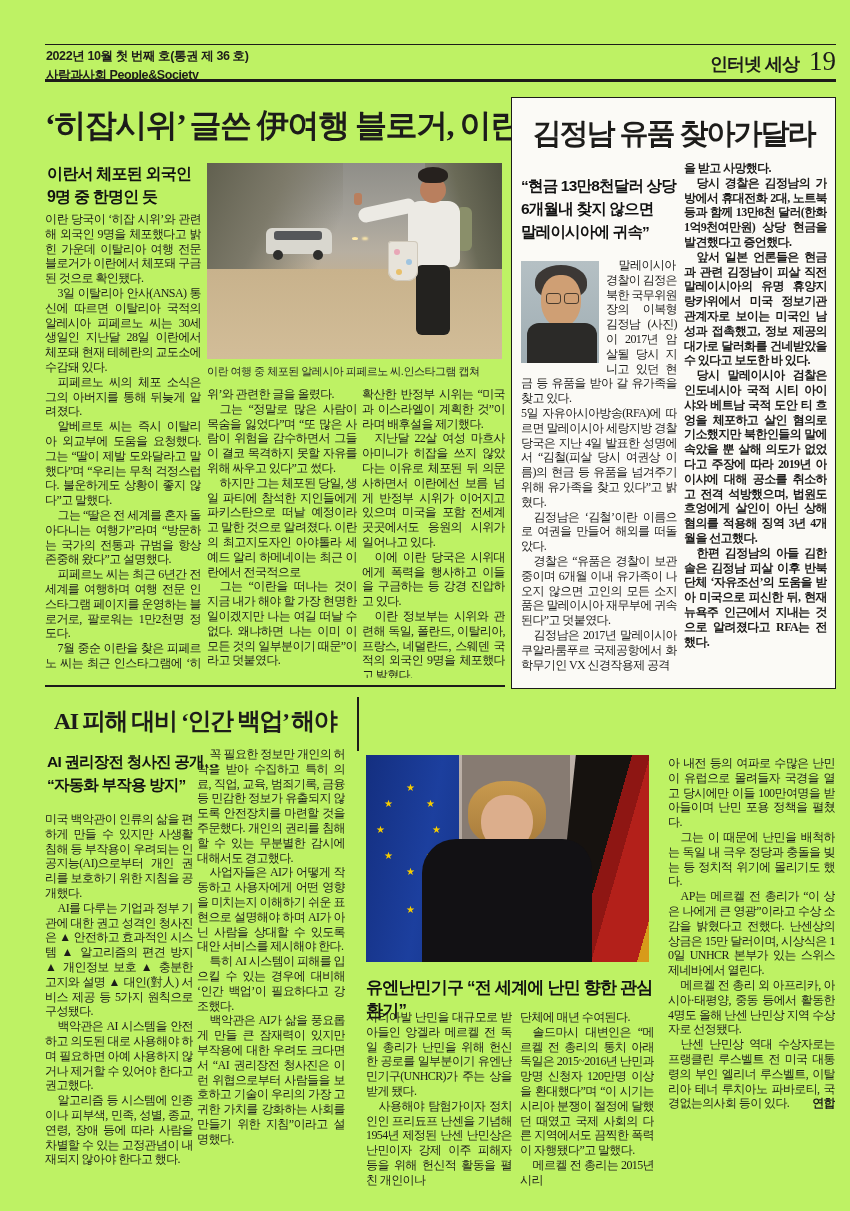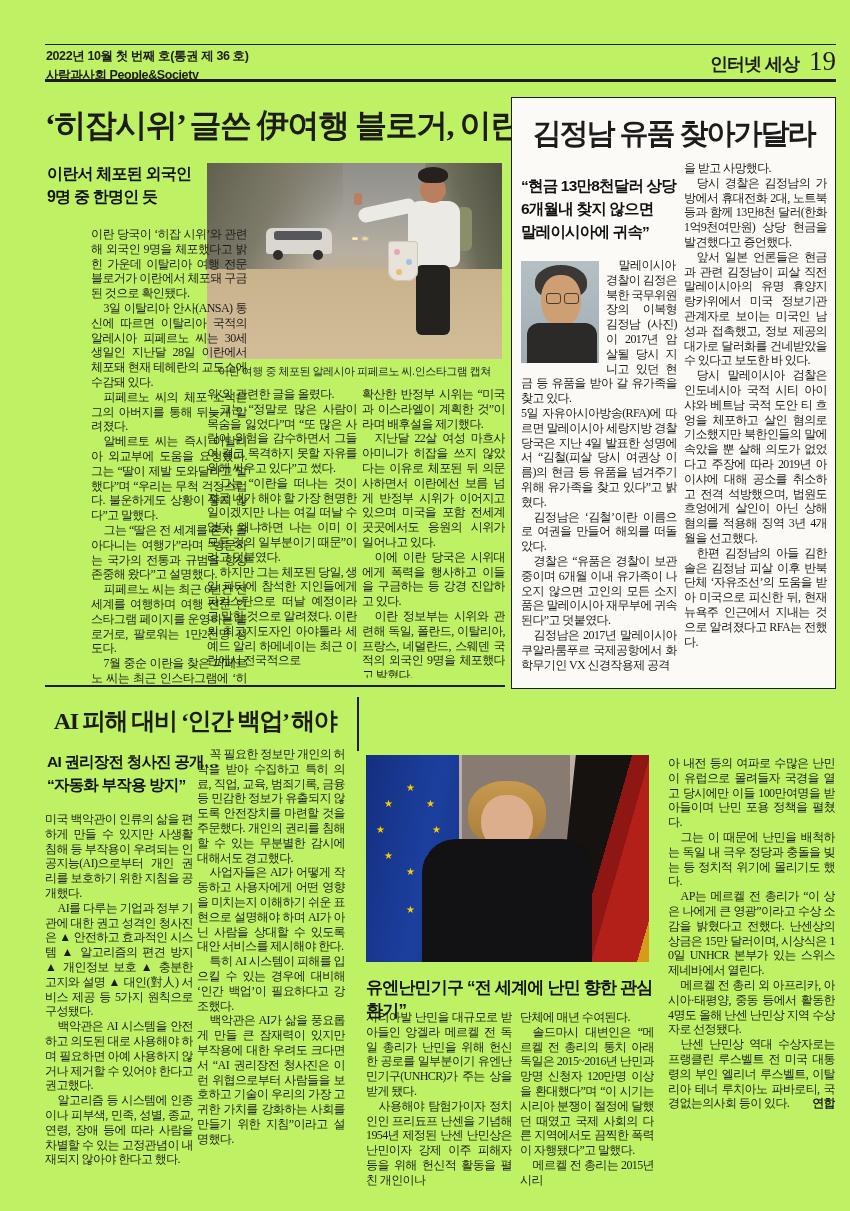--- a/index.html
+++ b/index.html
@@ -15,21 +15,21 @@
   .mast-right .pg{font-size:27px;font-weight:normal;}
   
   .headline{font-weight:bold;letter-spacing:-1.5px;text-align:center;white-space:nowrap;}
   .subhead{font-family:"Liberation Sans","DejaVu Sans",sans-serif;font-weight:bold;color:#111;letter-spacing:-0.8px;}
   
   .col{font-size:12px;line-height:14.8px;letter-spacing:-0.6px;text-align:justify;word-break:break-all;overflow:hidden;}
   .col p{margin:0;text-indent:1.05em;}
   .col p:first-child{text-indent:0;}
   .col.indent-first p:first-child{text-indent:1.05em;}
   .credit{float:right;font-weight:bold;}
-  .caprow{display:flex;justify-content:center;font-family:"Liberation Sans","DejaVu Sans",sans-serif;font-size:11px;letter-spacing:-0.5px;color:#2a2a2a;}
+  .caprow{display:flex;justify-content:flex-start;font-family:"Liberation Sans","DejaVu Sans",sans-serif;font-size:11px;letter-spacing:-0.5px;color:#2a2a2a;}
   .boxed{border:1.6px solid #1d1c1a;background:#fbfaf6;}
   
   .ph-iran{overflow:hidden;background:linear-gradient(180deg,#8f8e88 0%,#a5a29a 28%,#b7afa1 45%,#c2b093 60%,#cdb795 82%,#c5ad89 100%);}
   .ph-iran .hill{position:absolute;left:0;top:0;width:46%;height:58%;background:linear-gradient(115deg,#61604f 0%,#7d7a6a 45%,rgba(140,136,120,0) 85%);}
   .ph-iran .trees{position:absolute;right:0;top:0;width:26%;height:92%;background:linear-gradient(255deg,#4e4f40 0%,#6a6a57 40%,rgba(120,118,100,0) 80%);}
   .ph-iran .road{position:absolute;left:0;bottom:0;width:100%;height:46%;background:linear-gradient(180deg,#c8b28c,#d2bd98);}
   .ph-iran .glow{position:absolute;left:49%;top:38%;width:6px;height:3px;background:#ffe9a8;border-radius:50%;box-shadow:10px 0 2px #ffe9a8;}
   .ph-iran .car{position:absolute;left:20%;top:33%;width:66px;height:26px;background:#d9d7cf;border-radius:6px 8px 3px 3px;box-shadow:0 2px 0 #8f8а7e;}
   .ph-iran .car:before{content:"";position:absolute;left:8px;top:3px;width:48px;height:9px;background:#55575a;border-radius:3px;}
   .ph-iran .car:after{content:"";position:absolute;left:7px;bottom:-6px;width:10px;height:10px;background:#2e2e2c;border-radius:50%;box-shadow:40px 0 0 #2e2e2c;}
@@ -99,34 +99,34 @@
     <div class="w-legs"></div>
     <div class="w-bag"></div>
     <div class="w-head"></div>
     <div class="w-hat"></div>
   </div>
   <div class="abs caprow" style="left:207px;top:364px;width:295px;">
     <span>이란 여행 중 체포된 알레시아 피페르노 씨.</span>
     <span>인스타그램 캡쳐</span>
   </div>
 
-  <div class="abs col" style="left:45px;top:227px;width:156px;height:461px;margin-left:46px;">
+  <div class="abs col" style="left:45px;top:212px;width:156px;height:461px;">
       <p>이란 당국이 ‘히잡 시위’와 관련해 외국인 9명을 체포했다고 밝힌 가운데 이탈리아 여행 전문 블로거가 이란에서 체포돼 구금된 것으로 확인됐다.</p>
       <p>3일 이탈리아 안사(ANSA) 통신에 따르면 이탈리아 국적의 알레시아 피페르노 씨는 30세 생일인 지난달 28일 이란에서 체포돼 현재 테헤란의 교도소에 수감돼 있다.</p>
       <p>피페르노 씨의 체포 소식은 그의 아버지를 통해 뒤늦게 알려졌다.</p>
       <p>알베르토 씨는 즉시 이탈리아 외교부에 도움을 요청했다. 그는 “딸이 제발 도와달라고 말했다”며 “우리는 무척 걱정스럽다. 불운하게도 상황이 좋지 않다”고 말했다.</p>
       <p>그는 “딸은 전 세계를 혼자 돌아다니는 여행가”라며 “방문하는 국가의 전통과 규범을 항상 존중해 왔다”고 설명했다.</p>
       <p>피페르노 씨는 최근 6년간 전 세계를 여행하며 여행 전문 인스타그램 페이지를 운영하는 블로거로, 팔로워는 1만2천명 정도다.</p>
       <p>7월 중순 이란을 찾은 피페르노 씨는 최근 인스타그램에 ‘히잡 시</p>
     </div>
   <div class="abs col cont" style="left:207px;top:387px;width:150px;height:291px;">
       <p>위’와 관련한 글을 올렸다.</p>
       <p>그는 “정말로 많은 사람이 목숨을 잃었다”며 “또 많은 사람이 위험을 감수하면서 그들이 결코 목격하지 못할 자유를 위해 싸우고 있다”고 썼다.</p>
+      <p>하지만 그는 체포된 당일, 생일 파티에 참석한 지인들에게 파키스탄으로 떠날 예정이라고 말한 것으로 알려졌다. 이란의 최고지도자인 아야톨라 세예드 알리 하메네이는 최근 이란에서 전국적으로</p>
       <p>그는 “이란을 떠나는 것이 지금 내가 해야 할 가장 현명한 일이겠지만 나는 여길 떠날 수 없다. 왜냐하면 나는 이미 이 모든 것의 일부분이기 때문”이라고 덧붙였다.</p>
-      <p>하지만 그는 체포된 당일, 생일 파티에 참석한 지인들에게 파키스탄으로 떠날 예정이라고 말한 것으로 알려졌다. 이란의 최고지도자인 아야톨라 세예드 알리 하메네이는 최근 이란에서 전국적으로</p>
     </div>
   <div class="abs col cont" style="left:362px;top:387px;width:143px;height:291px;">
       <p>확산한 반정부 시위는 “미국과 이스라엘이 계획한 것”이라며 배후설을 제기했다.</p>
       <p>지난달 22살 여성 마흐사 아미니가 히잡을 쓰지 않았다는 이유로 체포된 뒤 의문사하면서 이란에선 보름 넘게 반정부 시위가 이어지고 있으며 미국을 포함 전세계 곳곳에서도 응원의 시위가 일어나고 있다.</p>
       <p>이에 이란 당국은 시위대에게 폭력을 행사하고 이들을 구금하는 등 강경 진압하고 있다.</p>
       <p>이란 정보부는 시위와 관련해 독일, 폴란드, 이탈리아, 프랑스, 네덜란드, 스웨덴 국적의 외국인 9명을 체포했다고 밝혔다.</p>
     </div>
   <div class="abs rule" style="left:45px;top:685px;width:460px;height:2px;"></div>
 
   <div class="abs boxed" style="left:511px;top:97px;width:323px;height:590px;">
@@ -150,21 +150,21 @@
         <p style="margin:0;">말레이시아 경찰이 김정은 북한 국무위원장의 이복형 김정남 (사진)이 2017년 암살될 당시 지니고 있던 현금 등 유품을 받아 갈 유가족을 찾고 있다.</p>
       </div>
       <div class="col cont" style="margin-top:0;">
           <p>5일 자유아시아방송(RFA)에 따르면 말레이시아 세랑지방 경찰 당국은 지난 4일 발표한 성명에서 “김철(피살 당시 여권상 이름)의 현금 등 유품을 넘겨주기 위해 유가족을 찾고 있다”고 밝혔다.</p>
           <p>김정남은 ‘김철’이란 이름으로 여권을 만들어 해외를 떠돌았다.</p>
           <p>경찰은 “유품은 경찰이 보관 중이며 6개월 이내 유가족이 나오지 않으면 고인의 모든 소지품은 말레이시아 재무부에 귀속된다”고 덧붙였다.</p>
           <p>김정남은 2017년 말레이시아 쿠알라룸푸르 국제공항에서 화학무기인 VX 신경작용제 공격</p>
         </div>
     </div>
 
-    <div class="abs col cont" style="left:172px;top:63px;width:143px;height:519px;">
+    <div class="abs col cont" style="left:172px;top:63px;width:143px;height:519px;font-weight:bold;">
         <p>을 받고 사망했다.</p>
         <p>당시 경찰은 김정남의 가방에서 휴대전화 2대, 노트북 등과 함께 13만8천 달러(한화 1억9천여만원) 상당 현금을 발견했다고 증언했다.</p>
         <p>앞서 일본 언론들은 현금과 관련 김정남이 피살 직전 말레이시아의 유명 휴양지 랑카위에서 미국 정보기관 관계자로 보이는 미국인 남성과 접촉했고, 정보 제공의 대가로 달러화를 건네받았을 수 있다고 보도한 바 있다.</p>
         <p>당시 말레이시아 검찰은 인도네시아 국적 시티 아이샤와 베트남 국적 도안 티 흐엉을 체포하고 살인 혐의로 기소했지만 북한인들의 말에 속았을 뿐 살해 의도가 없었다고 주장에 따라 2019년 아이샤에 대해 공소를 취소하고 전격 석방했으며, 법원도 흐엉에게 살인이 아닌 상해 혐의를 적용해 징역 3년 4개월을 선고했다.</p>
         <p>한편 김정남의 아들 김한솔은 김정남 피살 이후 반북단체 ‘자유조선’의 도움을 받아 미국으로 피신한 뒤, 현재 뉴욕주 인근에서 지내는 것으로 알려졌다고 RFA는 전했다.</p>
       </div>
   </div>
 
   <div class="abs headline" style="left:45px;top:705px;width:300px;font-size:24px;">AI 피해 대비 ‘인간 백업’ 해야</div>
   <div class="abs rule" style="left:357px;top:697px;width:1.5px;height:54px;"></div>

